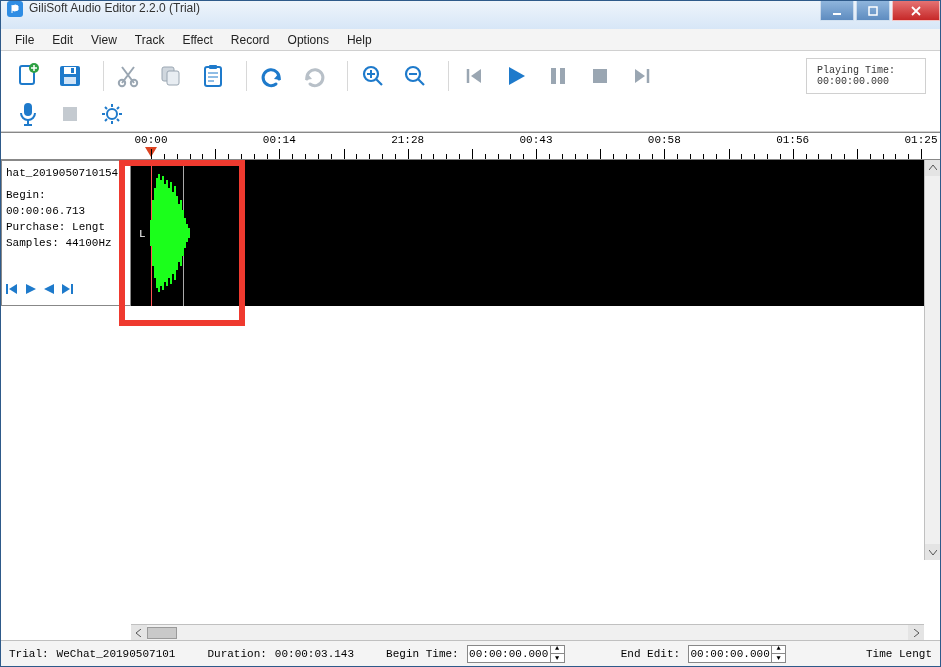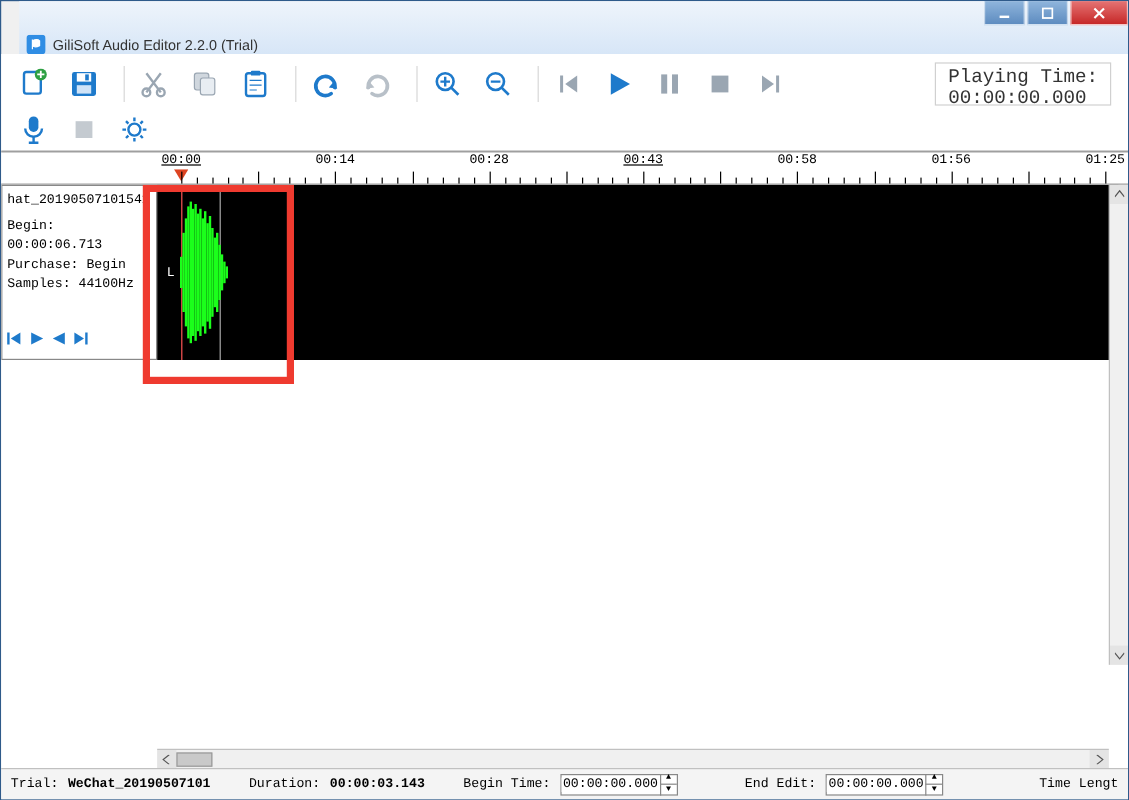--- a/index.html
+++ b/index.html
@@ -1,38 +1,38 @@
 <!DOCTYPE html>
 <html><head>
 <meta charset="utf-8">
 <style>
 * { box-sizing: border-box; margin: 0; padding: 0; }
 html, body { width: 941px; height: 667px; font-family: "Microsoft YaHei", "Segoe UI", Arial, sans-serif; font-size: 12px; overflow: hidden; background: #fff; }
 
 
 .window { width: 941px; height: 667px; border: 1px solid #2e5a8a; display: flex; flex-direction: column; background: #f0f0f0; }
-.titlebar { height: 44px; background: linear-gradient(#eef4fb, #d7e6f7); display: flex; align-items: flex-end; padding-left: 6px; margin-left: 15px; }
+.titlebar { height: 28px; background: linear-gradient(#eef4fb, #d7e6f7); display: flex; align-items: flex-start; padding-left: 6px; }
 .titlebar .appicon { width: 16px; height: 16px; margin-right: 6px; }
 .titlebar .title { flex: 1; color: #333; }
 .winbtns { display: flex; height: 20px; align-self: flex-start; }
 .winbtn { width: 34px; height: 20px; border: 1px solid rgba(255,255,255,.6); border-top: none; display: flex; align-items: center; justify-content: center; margin-right: 2px; }
 .winbtn.min, .winbtn.max { background: linear-gradient(#8fb5dc, #5e8cc0); }
 .winbtn.close { background: linear-gradient(#e57373, #c62828); width: 48px; margin-right: 0; }
 .winbtn svg { display:block; }
 
 
 .menubar { height: 22px; background: #f4f4f4; border-bottom: 1px solid #d0d0d0; display: flex; align-items: center; padding: 0 6px; gap: 2px; }
 .menuitem { padding: 2px 8px; color: #222; cursor: default; }
 
 
 .toolarea { background: #fff; border-bottom: 1px solid #d0d0d0; padding: 4px 10px 0 10px; }
 .toolrow { height: 42px; display: flex; align-items: center; }
 .tbtn { width: 34px; height: 34px; display: flex; align-items: center; justify-content: center; margin-right: 8px; border-radius: 3px; }
 .tsep { width: 1px; height: 30px; background: #d8d8d8; margin: 0 8px; }
-.playinfo { border: 1px solid #d0d0d0; height: 36px; padding: 2px 10px; display:flex; flex-direction:column; justify-content:space-between; font-family: "Courier New", monospace; font-size: 16px; color:#333; margin-left:auto; margin-right:4px; min-width:120px;}
+.playinfo { border: 1px solid #d0d0d0; height: 36px; padding: 2px 10px; display:flex; flex-direction:column; justify-content:center; font-family: "Courier New", monospace; font-size: 10px; color:#333; margin-left:auto; margin-right:4px; min-width:120px;}
 .linkrow { height: 26px; display: flex; align-items: center; gap: 18px; padding-left: 230px; font-family: "Courier New", monospace; font-size: 11px; }
 .linkrow .lnk { display:flex; align-items:center; gap:4px; color:#2a4aa0; cursor:default; }
 .linkrow .lnk.black{ color:#000; }
 
 
 .ruler { position:relative; height: 28px; border-top:1px solid #888; border-bottom:1px solid #888; background:#fff; }
 .ruler .rlabel { position:absolute; top:1px; font-family:"Courier New",monospace; font-size:11px; transform:translateX(-50%); }
 .ruler .rtick { position:absolute; bottom:0; width:1px; background:#000; }
 .ruler .rtick.major{ height:10px; }
 .ruler .rtick.minor{ height:5px; }
@@ -53,21 +53,21 @@
 .vscroll .up, .vscroll .dn{height:16px; display:flex;align-items:center;justify-content:center; background:#e4e4e4;}
 .vscroll .dn{position:absolute;bottom:0;left:0;right:0;}
 .hscroll { position:absolute; left:130px; right:16px; bottom:0; height:16px; background:#f0f0f0; border-top:1px solid #c0c0c0; display:flex;}
 .hscroll .lf,.hscroll .rt{width:16px;display:flex;align-items:center;justify-content:center;background:#e4e4e4;}
 .hscroll .track{flex:1; position:relative;}
 .hscroll .thumb{position:absolute; left:0; top:2px; height:12px; width:30px; background:#c9c9c9; border:1px solid #9a9a9a;}
 
 
 .statusbar{ height:26px; border-top:1px solid #c0c0c0; display:flex; align-items:center; padding:0 8px; font-family:"Courier New",monospace; font-size:11px; gap:8px; background:#f4f4f4;}
 .statusbar .lbl{white-space:nowrap;}
-.statusbar .val{white-space:nowrap; margin-right:24px;font-weight:bold;}
+.statusbar .val{white-space:nowrap; margin-right:24px;}
 .timefield{ display:flex; align-items:center; border:1px solid #888; height:18px; background:#fff;}
 .timefield input{ border:none; width:82px; font-family:inherit; font-size:inherit; text-align:center; outline:none;}
 .timefield .spin{ width:14px; display:flex; flex-direction:column;}
 .timefield .spin div{ height:9px; display:flex;align-items:center;justify-content:center; font-size:7px; line-height:7px; border-left:1px solid #888; cursor:default;}
 .timefield .spin div:first-child{border-bottom:1px solid #888;}
 
 
 .ic{display:block;}
 </style>
 </head>
@@ -93,20 +93,30 @@
           </svg>
         </div>
       <div class="winbtn close">
           <svg width="12" height="10">
             <path d="M2 1 L10 9 M10 1 L2 9" stroke="#fff" stroke-width="1.8"></path>
           </svg>
         </div>
     </div>
   </div>
 
+  <div class="menubar">
+    <span class="menuitem">File</span>
+    <span class="menuitem">Edit</span>
+    <span class="menuitem">View</span>
+    <span class="menuitem">Track</span>
+    <span class="menuitem">Effect</span>
+    <span class="menuitem">Record</span>
+    <span class="menuitem">Options</span>
+    <span class="menuitem">Help</span>
+  </div>
 
   <div class="toolarea">
     <div class="toolrow">
       <div class="tbtn">
           <svg class="ic" width="26" height="26">
             <rect x="5" y="3" width="14" height="18" rx="2" fill="#fff" stroke="#1e7acb" stroke-width="2"></rect>
             <circle cx="19" cy="5" r="5" fill="#2ea043"></circle>
             <path d="M19 2v6M16 5h6" stroke="#fff" stroke-width="1.5"></path>
           </svg>
         </div>
@@ -226,21 +236,21 @@
         </div>
     </div>
 
   </div>
 
   <div class="ruler">
 
     <svg class="playhead-top" width="12" height="12" style="left:144px;">
         <path d="M0 0 H12 L6 10 Z" fill="#d42"></path>
       </svg>
-  <span class="rlabel" style="left: 150px; text-decoration: underline;">00:00</span>
+  <span class="rlabel" style="left: 150px;">00:00</span>
       <div class="rtick major" style="left: 150px;"></div>
       <div class="rtick minor" style="left: 162.833px;"></div>
       <div class="rtick minor" style="left: 175.667px;"></div>
       <div class="rtick minor" style="left: 188.5px;"></div>
       <div class="rtick minor" style="left: 201.333px;"></div>
       <div class="rtick major" style="left: 214.167px;"></div>
       <div class="rtick minor" style="left: 227px;"></div>
       <div class="rtick minor" style="left: 239.833px;"></div>
       <div class="rtick minor" style="left: 252.667px;"></div>
       <div class="rtick minor" style="left: 265.5px;"></div>
@@ -248,32 +258,32 @@
       <div class="rtick major" style="left: 278.333px;"></div>
       <div class="rtick minor" style="left: 291.167px;"></div>
       <div class="rtick minor" style="left: 304px;"></div>
       <div class="rtick minor" style="left: 316.833px;"></div>
       <div class="rtick minor" style="left: 329.667px;"></div>
       <div class="rtick major" style="left: 342.5px;"></div>
       <div class="rtick minor" style="left: 355.333px;"></div>
       <div class="rtick minor" style="left: 368.167px;"></div>
       <div class="rtick minor" style="left: 381px;"></div>
       <div class="rtick minor" style="left: 393.833px;"></div>
-      <span class="rlabel" style="left: 406.667px;">00:28</span>
+      <span class="rlabel" style="left: 406.667px;">21:28</span>
       <div class="rtick major" style="left: 406.667px;"></div>
       <div class="rtick minor" style="left: 419.5px;"></div>
       <div class="rtick minor" style="left: 432.333px;"></div>
       <div class="rtick minor" style="left: 445.167px;"></div>
       <div class="rtick minor" style="left: 458px;"></div>
       <div class="rtick major" style="left: 470.833px;"></div>
       <div class="rtick minor" style="left: 483.667px;"></div>
       <div class="rtick minor" style="left: 496.5px;"></div>
       <div class="rtick minor" style="left: 509.333px;"></div>
       <div class="rtick minor" style="left: 522.167px;"></div>
-      <span class="rlabel" style="left: 535px; text-decoration: underline;">00:43</span>
+      <span class="rlabel" style="left: 535px;">00:43</span>
       <div class="rtick major" style="left: 535px;"></div>
       <div class="rtick minor" style="left: 547.833px;"></div>
       <div class="rtick minor" style="left: 560.667px;"></div>
       <div class="rtick minor" style="left: 573.5px;"></div>
       <div class="rtick minor" style="left: 586.333px;"></div>
       <div class="rtick major" style="left: 599.167px;"></div>
       <div class="rtick minor" style="left: 612px;"></div>
       <div class="rtick minor" style="left: 624.833px;"></div>
       <div class="rtick minor" style="left: 637.667px;"></div>
       <div class="rtick minor" style="left: 650.5px;"></div>
@@ -302,21 +312,21 @@
       <span class="rlabel" style="left: 920px;">01:25</span>
       <div class="rtick major" style="left: 920px;"></div>
     </div>
 
   <div class="workspace">
 
     <div class="sidepanel">
       <div style="white-space:nowrap;">hat_20190507101541</div>
       <div style="height:6px;"></div>
       <div><span>Begin:</span> <span>00:00:06.713</span></div>
-      <div><span>Purchase:</span> <span>Begin</span></div>
+      <div><span>Purchase:</span> <span>Lengt</span></div>
       <div><span>Samples:</span> <span>44100Hz</span></div>
       <div class="transport">
         <span><svg width="16" height="14">
               <path d="M3 2v10" stroke="#1e7acb" stroke-width="2"></path>
               <path d="M13 2 L5 7 L13 12 Z" fill="#1e7acb"></path>
             </svg></span>
         <span><svg width="14" height="14">
               <path d="M2 2 L12 7 L2 12 Z" fill="#1e7acb"></path>
             </svg></span>
         <span><svg width="14" height="14">

